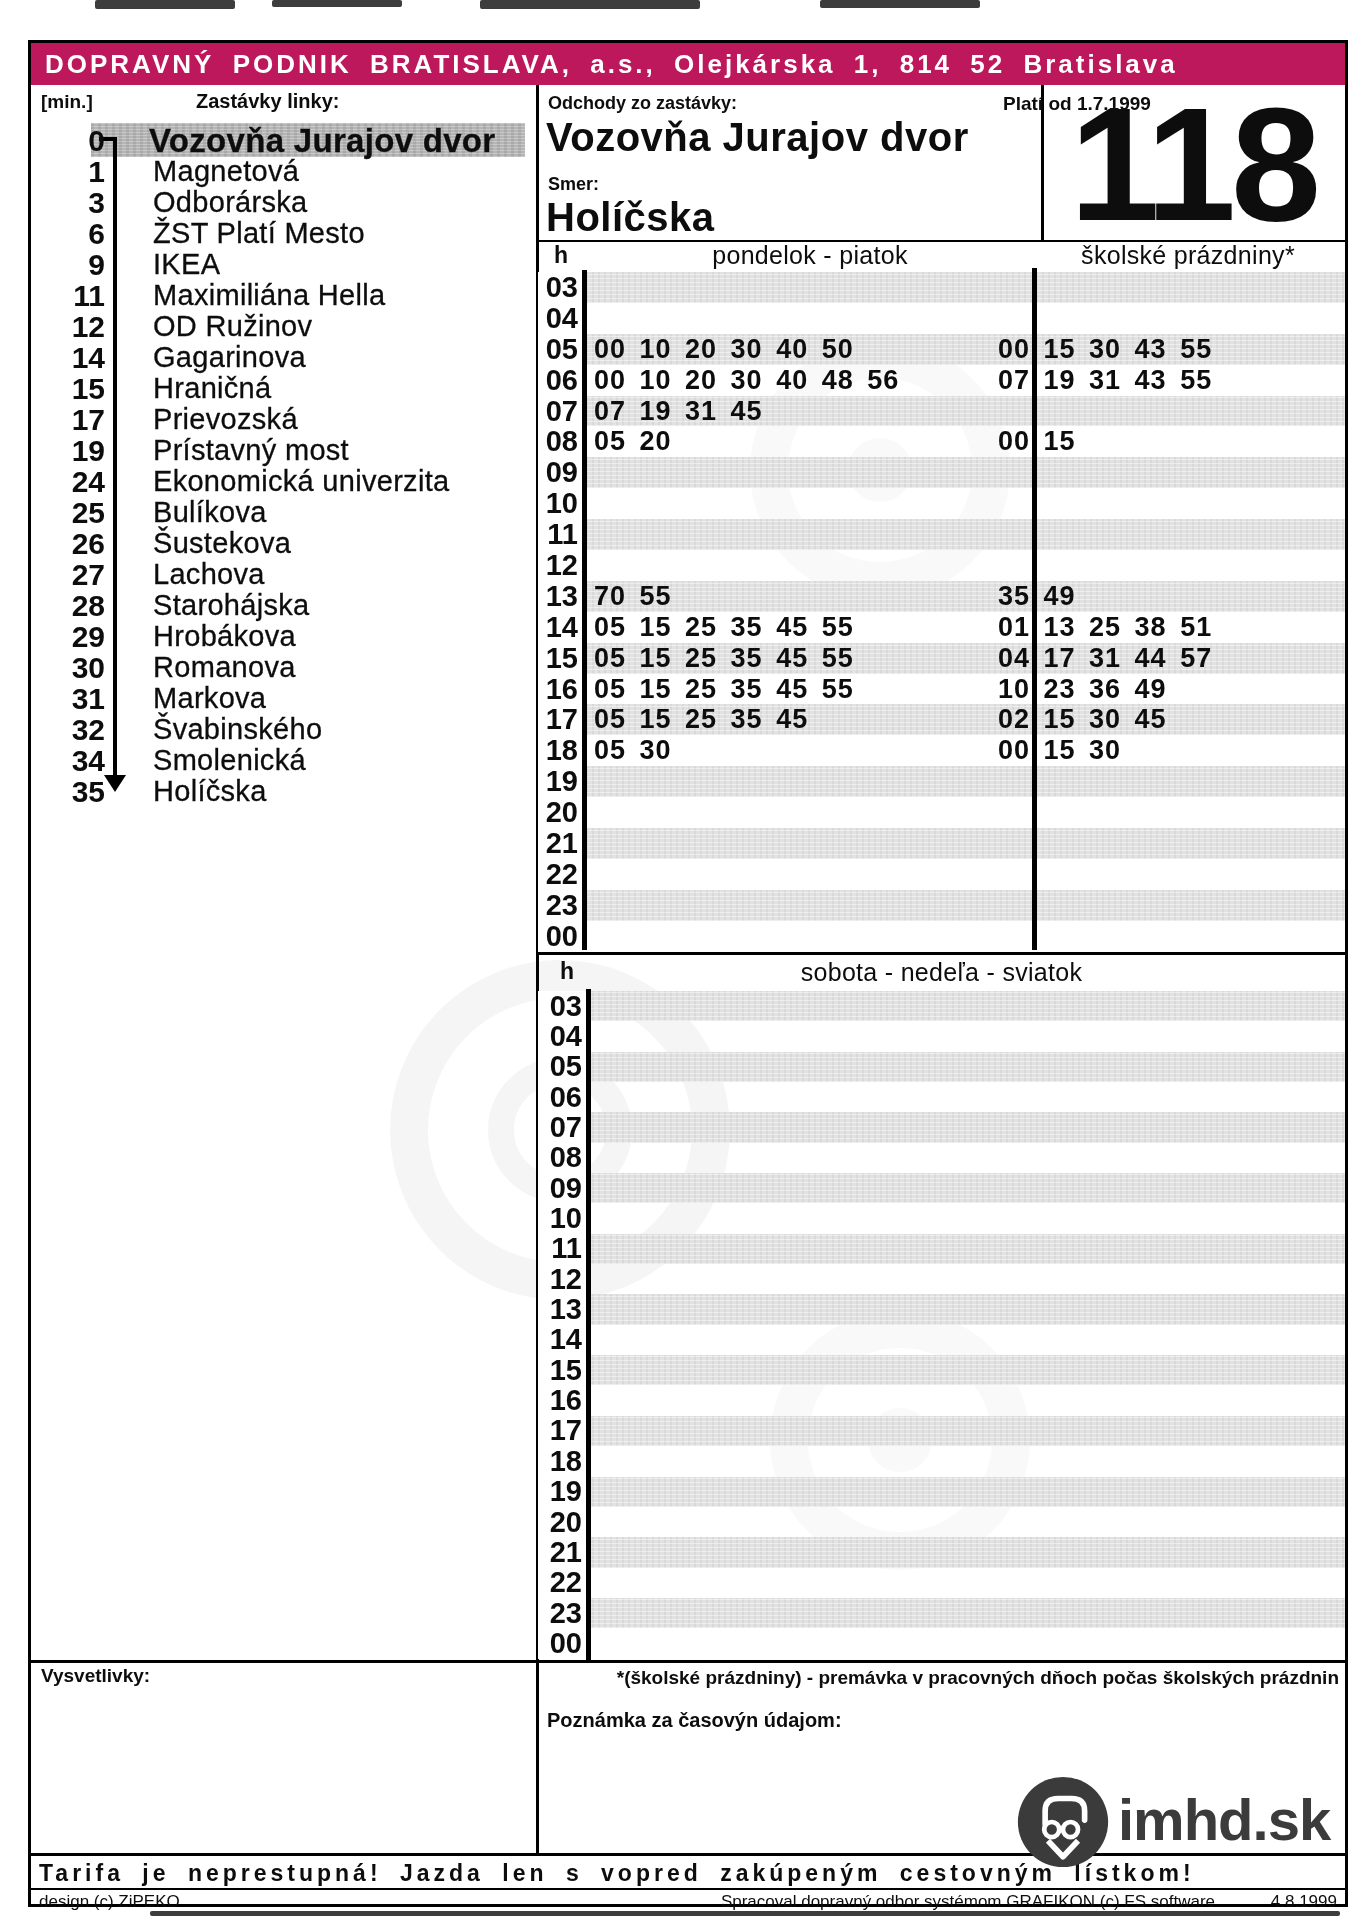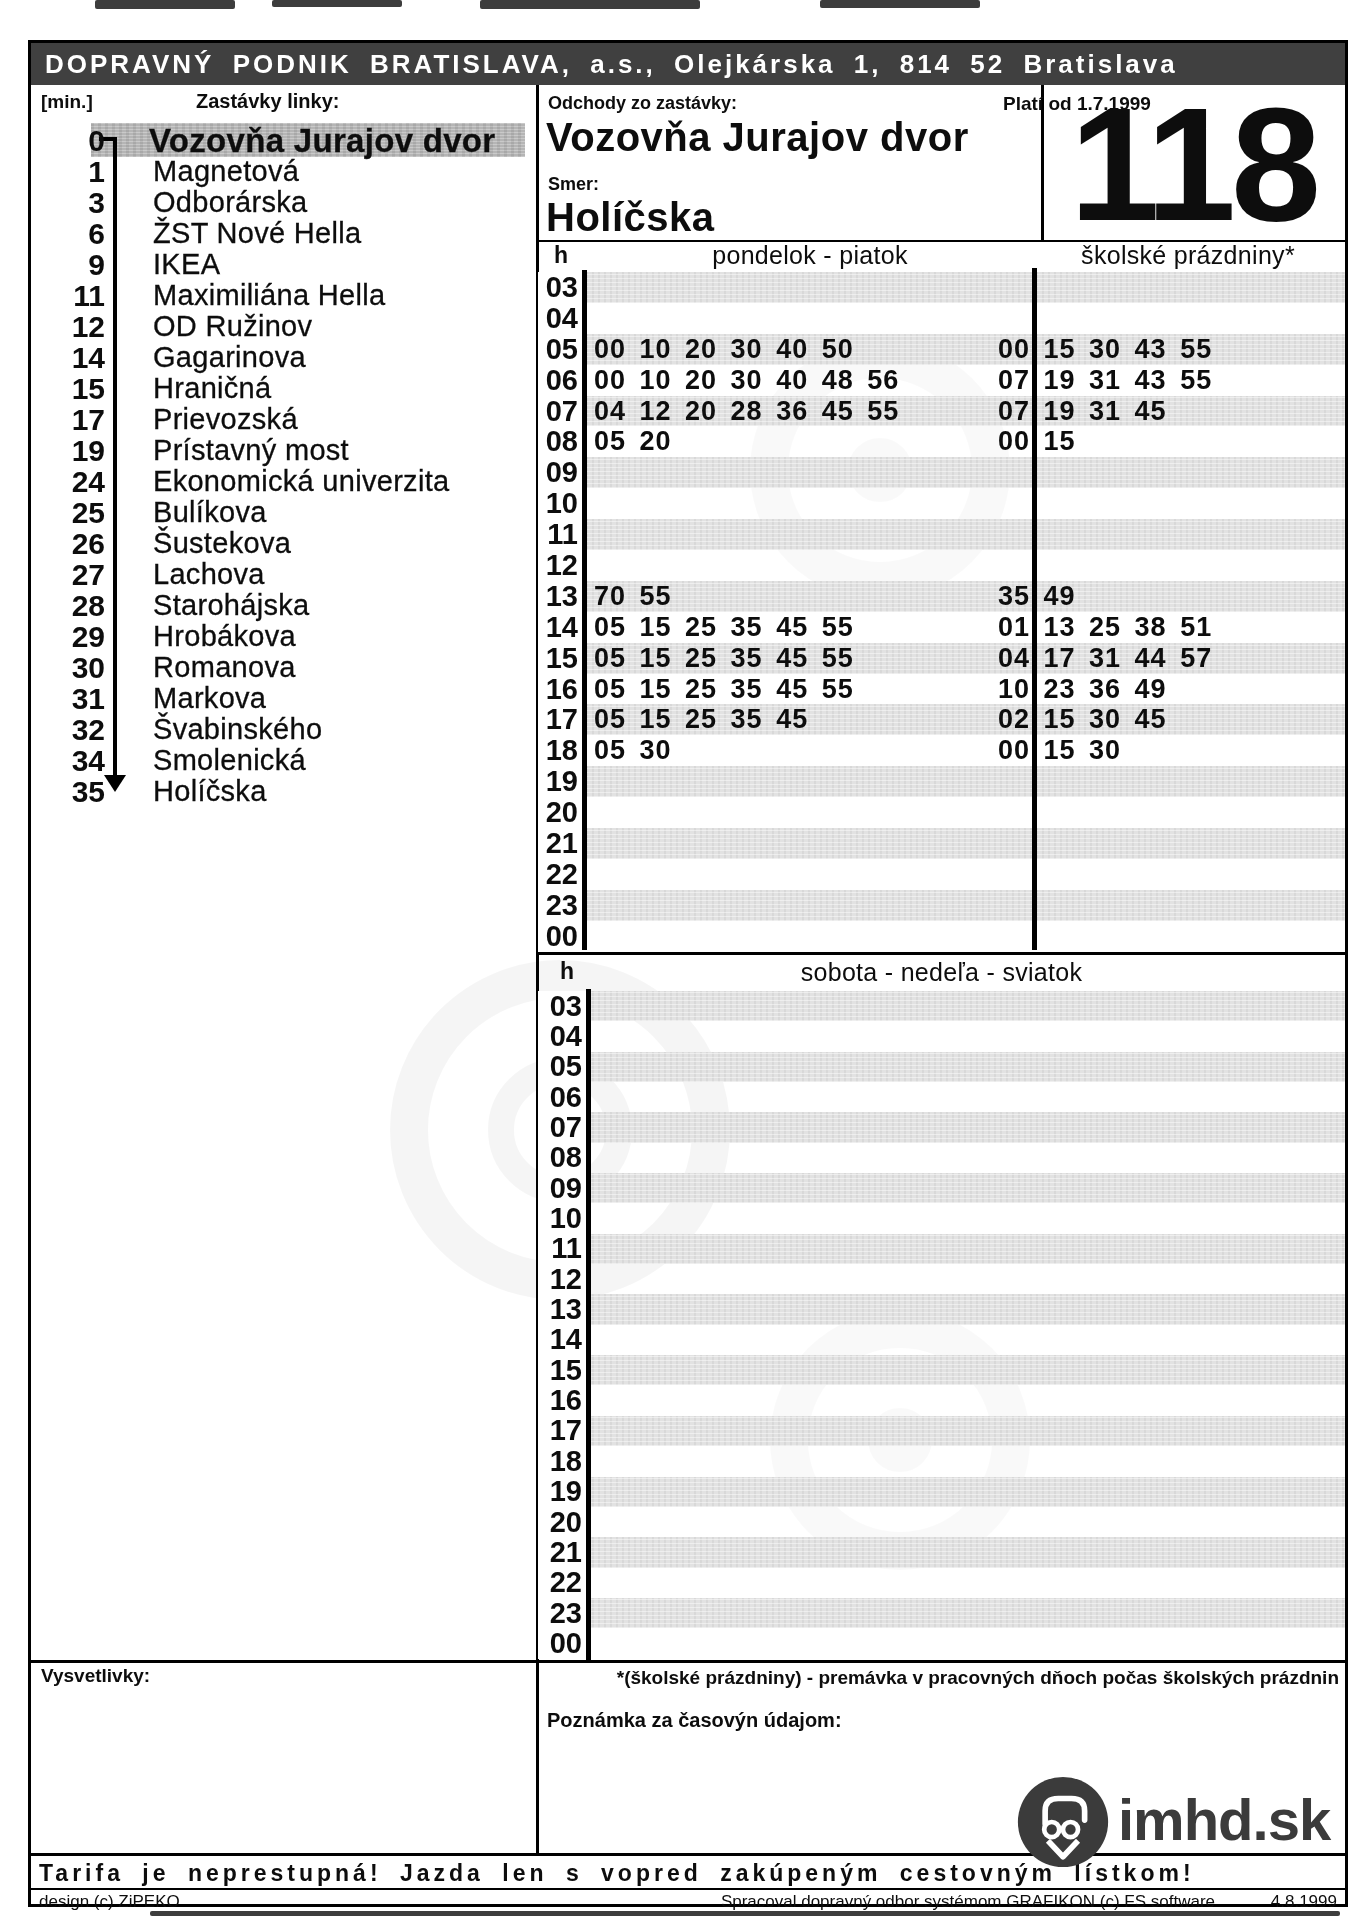--- a/index.html
+++ b/index.html
@@ -10,21 +10,21 @@
   .remnant { position:absolute; background:#1c1c1c; opacity:.85; border-radius:2px; filter:blur(.6px); }
 
   
   .wm { position:absolute; border-radius:50%; border:38px solid rgba(0,0,0,.040); }
   .wm::after { content:''; position:absolute; inset:60px; border-radius:50%; border:26px solid rgba(0,0,0,.038); }
   .wm.light { border-color:rgba(0,0,0,.025); }
   .wm.light::after { border-color:rgba(0,0,0,.022); }
 
   .sheet { position:absolute; left:28px; top:40px; width:1320px; height:1867px; border:3px solid #000; background:transparent; }
 
-  .titlebar { position:absolute; left:0; top:0; width:100%; height:42px; background:#404040; color:#fff;
+  .titlebar { position:absolute; left:0; top:0; width:100%; height:42px; background:#be185d; color:#fff;
     font-weight:bold; font-size:26px; letter-spacing:3px; word-spacing:8px; line-height:42px;
     padding-left:14px; white-space:nowrap; overflow:hidden; }
 
   .abs { position:absolute; }
 
   
   .min-hdr { left:10px; top:48px; font-size:19px; font-weight:bold; }
   .stops-title { left:165px; top:47px; font-size:20px; font-weight:bold; }
   .stops { left:2px; top:82px; width:500px; height:684px; }
   .stop-row { position:relative; height:31px; display:flex; align-items:center; }
@@ -127,21 +127,21 @@
         <div class="stop-row">
           <span class="stop-min">1</span>
           <span class="stop-name">Magnetová</span>
         </div>
         <div class="stop-row">
           <span class="stop-min">3</span>
           <span class="stop-name">Odborárska</span>
         </div>
         <div class="stop-row">
           <span class="stop-min">6</span>
-          <span class="stop-name">ŽST Nové Hella</span>
+          <span class="stop-name">ŽST Platí Mesto</span>
         </div>
         <div class="stop-row">
           <span class="stop-min">9</span>
           <span class="stop-name">IKEA</span>
         </div>
         <div class="stop-row">
           <span class="stop-min">11</span>
           <span class="stop-name">Maximiliána Hella</span>
         </div>
         <div class="stop-row">
@@ -245,21 +245,20 @@
             <span class="tt-cell cell-wk">00 10 20 30 40 50</span>
             <span class="tt-cell cell-sch">00 15 30 43 55</span>
           </div>
           <div class="tt-row">
             <span class="tt-hour">06</span>
             <span class="tt-cell cell-wk">00 10 20 30 40 48 56</span>
             <span class="tt-cell cell-sch">07 19 31 43 55</span>
           </div>
           <div class="tt-row shaded">
             <span class="tt-hour">07</span>
-            <span class="tt-cell cell-wk">04 12 20 28 36 45 55</span>
             <span class="tt-cell cell-sch">07 19 31 45</span>
           </div>
           <div class="tt-row">
             <span class="tt-hour">08</span>
             <span class="tt-cell cell-wk">05 20</span>
             <span class="tt-cell cell-sch">00 15</span>
           </div>
           <div class="tt-row shaded">
             <span class="tt-hour">09</span>
             <span class="tt-cell cell-wk"></span>

